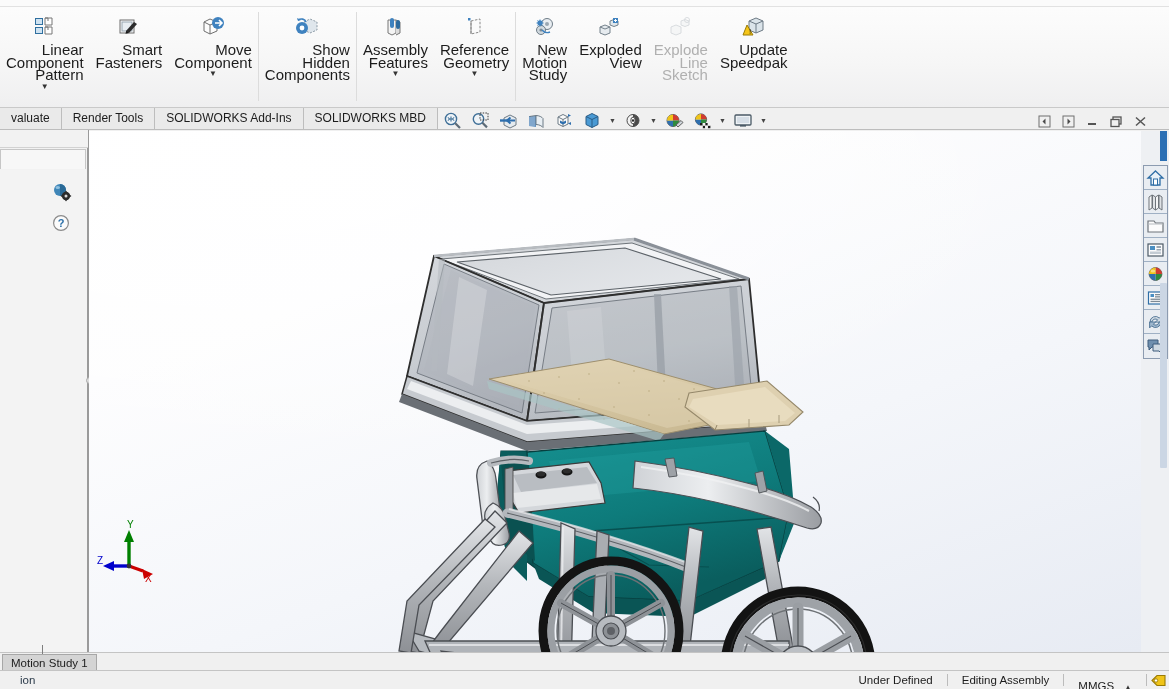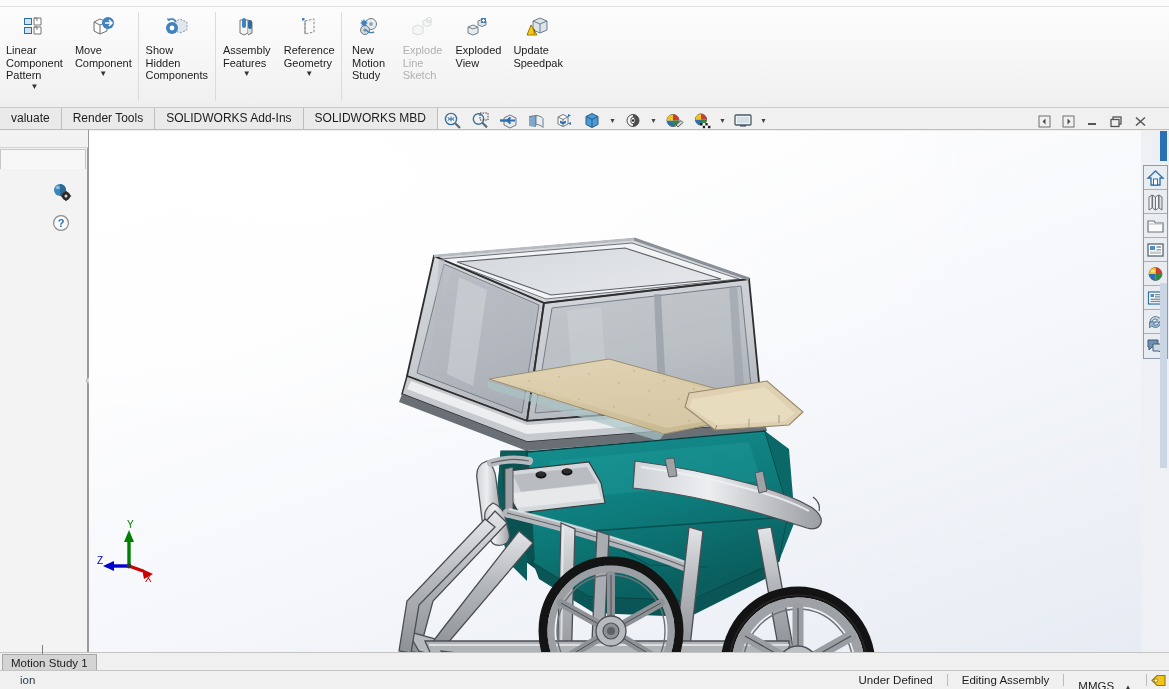--- a/index.html
+++ b/index.html
@@ -30,21 +30,21 @@
 
   .rbtn {
     position:relative;
     display:flex; flex-direction:column; align-items:center;
     padding:4px 6px 2px 6px;
     min-width:54px;
     cursor:default;
   }
   .rbtn .ico { height:30px; display:flex; align-items:center; justify-content:center; }
   .rbtn .lab {
-    font-size:11px; color:#1c1c1c; text-align:left; line-height:12.5px;
+    font-size:15px; color:#1c1c1c; text-align:right; line-height:12.5px;
     margin-top:2px; white-space:pre-line;
   }
   .rbtn.disabled .lab { color:#b0b0b0; }
   .rbtn.disabled .ico { opacity:.35; }
   .rbtn .caret {
     font-size:8px; color:#333; line-height:8px; margin-top:1px;
   }
   .rbtn.active {
     background:#cdcdcd;
     border:1px solid #5b9bd5;
@@ -199,20 +199,32 @@
               <path d="M13 12h7v7h-7z" fill="#fff" stroke="#777" stroke-width="1"></path>
               <path d="M13 12l3 0 0 3" fill="none" stroke="#777"></path>
             </svg>
           </div>
           <div class="lab">Linear
 Component
 Pattern</div>
           <div class="caret">▼</div>
         </div>
 
+        <div class="rbtn">
+          <div class="ico">
+            <svg width="26" height="24" viewBox="0 0 26 24">
+              <rect x="4" y="5" width="14" height="13" fill="#fafafa" stroke="#6d6d6d"></rect>
+              <rect x="6" y="7" width="10" height="9" fill="#e9eef2" stroke="#9aa7b2"></rect>
+              <path d="M10 16l8-9 3 2-8 9z" fill="#2b2b2b"></path>
+              <path d="M13 18l-3.5.8.8-3.3z" fill="#1a1a1a"></path>
+            </svg>
+          </div>
+          <div class="lab">Smart
+Fasteners</div>
+        </div>
 
         <div class="rbtn">
           <div class="ico">
             <svg width="28" height="24" viewBox="0 0 28 24">
               <path d="M5 7l6-3 7 3v9l-7 3-6-3z" fill="#fdfdfd" stroke="#6f6f6f"></path>
               <path d="M5 7l6 3 7-3" fill="none" stroke="#6f6f6f"></path>
               <path d="M11 10v9" fill="none" stroke="#6f6f6f"></path>
               <circle cx="19" cy="8" r="6" fill="#3f82bf"></circle>
               <path d="M16 8h6M20 5l3 3-3 3" fill="none" stroke="#fff" stroke-width="1.6"></path>
             </svg>
@@ -286,45 +298,45 @@
               <path d="M6 5l2 1 1-2 1 2 2-1-1 2 2 1-2 1 1 2-2-1-1 2-1-2-2 1 1-2-2-1 2-1z" fill="#3f82bf"></path>
               <path d="M19 17a7 7 0 0 1-8-2" fill="none" stroke="#3f82bf" stroke-width="1.4"></path>
             </svg>
           </div>
           <div class="lab">New
 Motion
 Study</div>
         </div>
 
 
-        <div class="rbtn disabled">
-          <div class="ico">
-            <svg width="28" height="24" viewBox="0 0 28 24">
-              <path d="M4 12l5-2 5 2v6l-5 2-5-2z" fill="#eceff1" stroke="#9aa4ac"></path>
-              <path d="M14 6l4-1.5L22 6v4l-4 1.5L14 10z" fill="#eceff1" stroke="#9aa4ac"></path>
-              <circle cx="20" cy="5" r="2.5" fill="none" stroke="#9aa4ac"></circle>
-            </svg>
-          </div>
-          <div class="lab">Explode
-Line
-Sketch</div>
-        </div>
-
         <div class="rbtn">
           <div class="ico">
             <svg width="28" height="24" viewBox="0 0 28 24">
               <path d="M4 12l5-2 5 2v6l-5 2-5-2z" fill="#e6ebef" stroke="#75828c"></path>
               <path d="M4 12l5 2 5-2" fill="none" stroke="#75828c"></path>
               <path d="M14 6l4-1.5L22 6v4l-4 1.5L14 10z" fill="#dfe6eb" stroke="#75828c"></path>
               <rect x="17" y="3" width="5" height="5" fill="#3f82bf"></rect>
               <path d="M18 5.5h3M19.5 4v3" stroke="#fff" stroke-width="1"></path>
             </svg>
           </div>
           <div class="lab">Exploded
 View</div>
+        </div>
+
+        <div class="rbtn disabled">
+          <div class="ico">
+            <svg width="28" height="24" viewBox="0 0 28 24">
+              <path d="M4 12l5-2 5 2v6l-5 2-5-2z" fill="#eceff1" stroke="#9aa4ac"></path>
+              <path d="M14 6l4-1.5L22 6v4l-4 1.5L14 10z" fill="#eceff1" stroke="#9aa4ac"></path>
+              <circle cx="20" cy="5" r="2.5" fill="none" stroke="#9aa4ac"></circle>
+            </svg>
+          </div>
+          <div class="lab">Explode
+Line
+Sketch</div>
         </div>
 
 
         <div class="rbtn">
           <div class="ico">
             <svg width="28" height="24" viewBox="0 0 28 24">
               <path d="M9 6l7-3 7 3v9l-7 3-7-3z" fill="#dbe4ea" stroke="#6d7a85"></path>
               <path d="M9 6l7 3 7-3" fill="none" stroke="#6d7a85"></path>
               <path d="M16 9v9" fill="none" stroke="#6d7a85"></path>
               <path d="M4 8l6 10H-0z" transform="translate(3,2)" fill="#f5c518" stroke="#9a7b05"></path>

